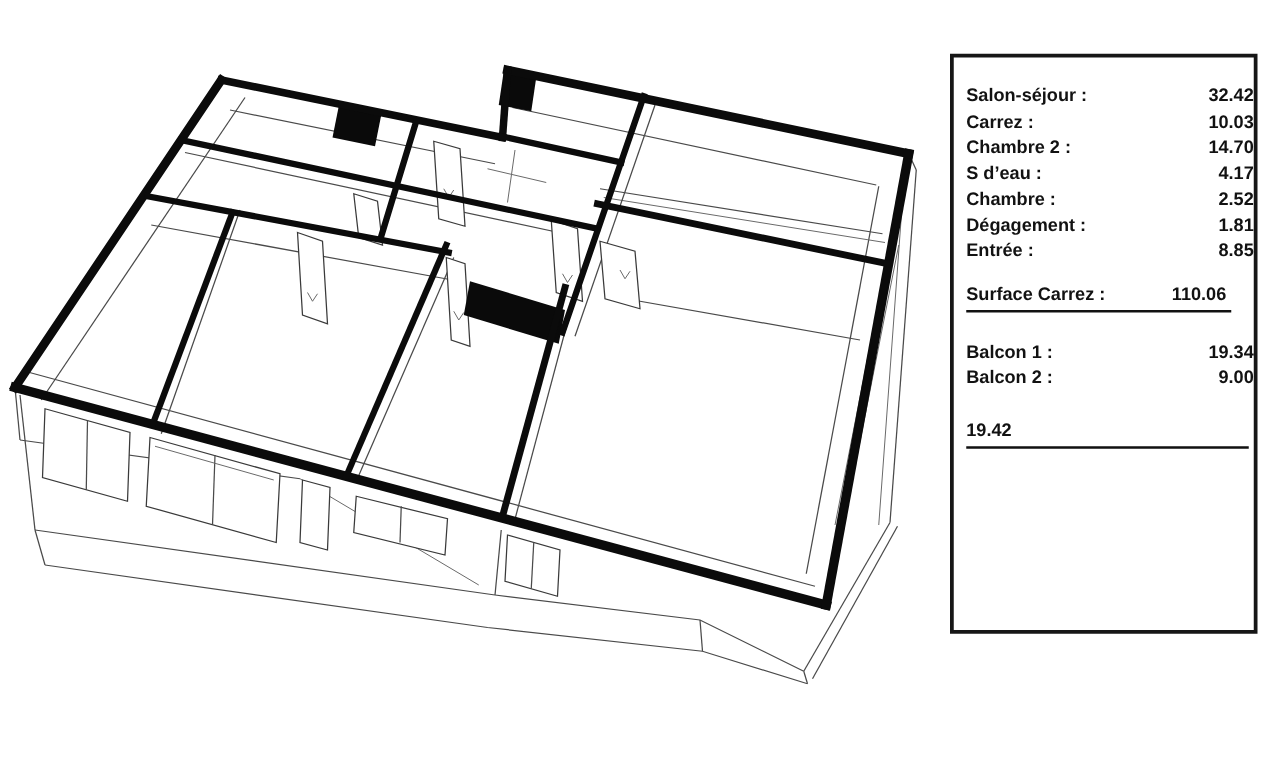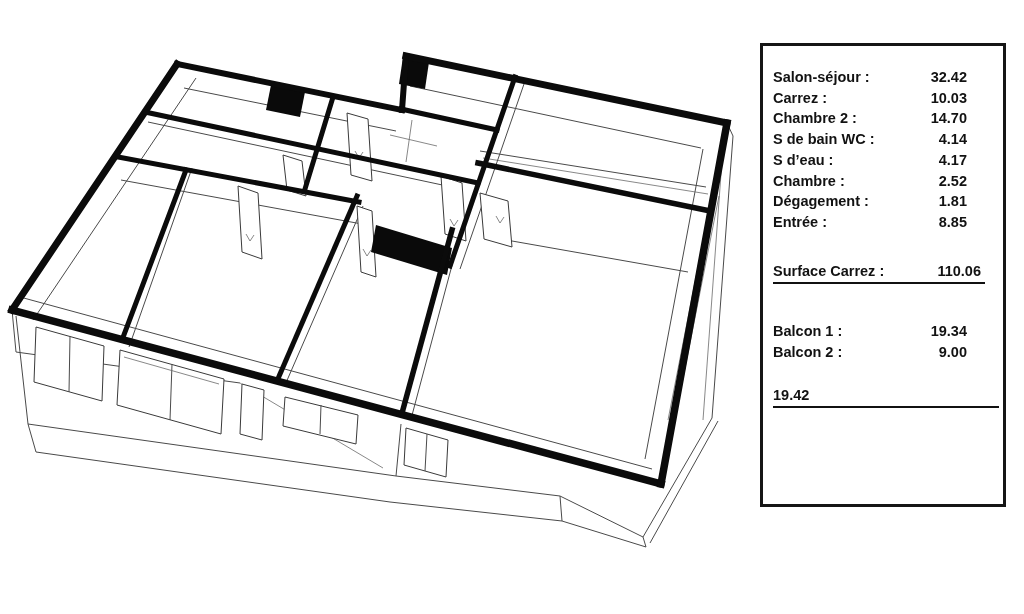--- a/index.html
+++ b/index.html
@@ -4,25 +4,25 @@
 <style>
   html,body{margin:0;padding:0;background:#ffffff;}
   .stage{position:relative;width:1024px;height:614px;background:#ffffff;overflow:hidden;
          font-family:"Liberation Sans",sans-serif;}
   .plan-svg{position:absolute;left:0;top:0;}
   .panel{position:absolute;left:760px;top:43px;width:246px;height:464px;
          border:3px solid #161616;box-sizing:border-box;background:#ffffff;
          padding:21px 0 0 10px;color:#121212;}
   .row{display:flex;justify-content:space-between;align-items:baseline;
        font-size:14.5px;font-weight:bold;line-height:20.7px;white-space:nowrap;
-       padding-right:36px;}
+       }
   .row .val{font-weight:bold;}
   .row-total{width:208px;padding-right:4px;border-bottom:2px solid #111;
-             margin-top:28px;padding-bottom:1px;}
-  .row-balcon1{margin-top:37px;}
+             margin-top:14px;padding-bottom:1px;}
+  .row-balcon1{margin-top:22px;}
   .row-total2{width:222px;padding-right:4px;border-bottom:2px solid #111;
               margin-top:22px;padding-bottom:1px;}
   .thin{stroke:#4a4a4a;stroke-width:1;fill:none;}
   .xthin{stroke:#6a6a6a;stroke-width:0.8;fill:none;}
   .thick{stroke:#0b0b0b;fill:none;stroke-linecap:square;}
   .panelw{fill:#ffffff;stroke:#3a3a3a;stroke-width:1;}
   .fillb{fill:#0a0a0a;stroke:none;}
 </style>
 </head>
 <body>
@@ -154,24 +154,20 @@
     </div>
     <div class="row">
       <span>Carrez :</span>
       <span class="val">10.03</span>
     </div>
     <div class="row">
       <span>Chambre 2 :</span>
       <span class="val">14.70</span>
     </div>
     <div class="row">
-      <span>S de bain WC :</span>
-      <span class="val">4.14</span>
-    </div>
-    <div class="row">
       <span>S d’eau :</span>
       <span class="val">4.17</span>
     </div>
     <div class="row">
       <span>Chambre :</span>
       <span class="val">2.52</span>
     </div>
     <div class="row">
       <span>Dégagement :</span>
       <span class="val">1.81</span>

